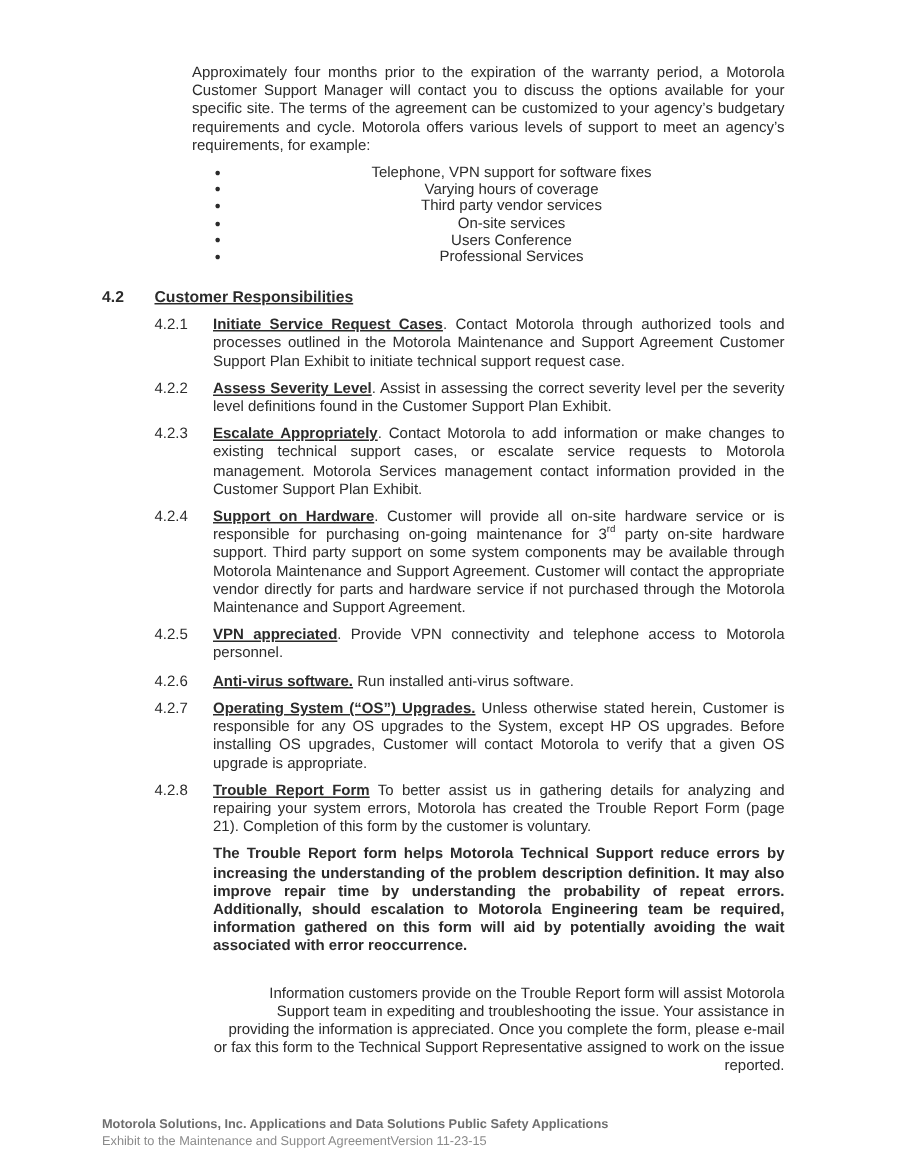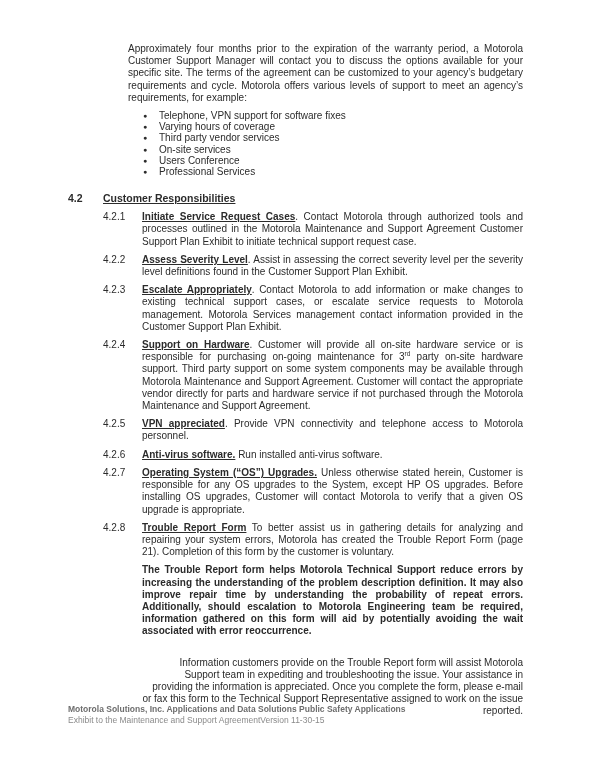--- a/index.html
+++ b/index.html
@@ -9,21 +9,21 @@
     font-family:"Liberation Sans", sans-serif;
     color:#2b2b2b;
     position:relative;
     overflow:hidden;
   }
   .page {
     position:absolute; inset:0;
     padding:43px 77px 0 68px;
     box-sizing:border-box;
   }
-  p, ul { margin:0; padding:0; }
+  p, ul { margin:0; padding:0;text-align:center; }
   .intro {
     margin-left:60px;
     font-size:10px; line-height:12.2px;
     text-align:justify;
   }
   .bullets {
     list-style:none;
     margin:6px 0 0 75px;
     font-size:10px; line-height:11.2px;
   }
@@ -47,21 +47,21 @@
   .sub .sbody { flex:1; text-align:justify; }
   .stitle { font-weight:bold; text-decoration:underline; }
   .sup { font-size:6.5px; vertical-align:super; line-height:0; }
   .extra {
     margin:6px 0 0 74px;
     font-size:10px; line-height:12.2px;
   }
   .extra.justify { text-align:justify;font-weight:bold; }
   .extra.left { text-align:right;margin-top:19px; }
   .footer {
-    position:absolute; left:68px; right:77px; top:704px;
+    position:absolute; left:68px; right:77px; top:744px;
     font-size:8.5px; line-height:11px;
     color:#8a8a8a;
   }
   .footer .company { font-weight:bold; color:#6e6e6e; }
   .footer .row { display:flex; }
 </style>
 </head>
 <body>
 
 <div class="page">
@@ -121,17 +121,17 @@
     <p class="sbody"><span class="stitle">Trouble Report Form</span><span></span> <span>To better assist us in gathering details for analyzing and repairing your system errors, Motorola has created the Trouble Report Form (page 21). Completion of this form by the customer is voluntary.</span></p>
   </div>
 
   <p class="extra justify">The Trouble Report form helps Motorola Technical Support reduce errors by increasing the understanding of the problem description definition.  It may also improve repair time by understanding the probability of repeat errors.  Additionally, should escalation to Motorola Engineering team be required, information gathered on this form will aid by potentially avoiding the wait associated with error reoccurrence.</p>
   <p class="extra left">Information customers provide on the Trouble Report form will assist Motorola Support team in expediting and troubleshooting the issue. Your assistance in providing the information is appreciated. Once you complete the form, please e-mail or fax this form to the Technical Support Representative assigned to work on the issue reported.</p>
 
   <div class="footer">
     <div class="company">Motorola Solutions, Inc. Applications and Data Solutions Public Safety Applications</div>
     <div class="row">
       <span>Exhibit to the Maintenance and Support Agreement</span>
-      <span>Version 11-30-15</span>
+      <span>Version 11-23-15</span>
     </div>
   </div>
 
 </div>
 
 </body></html>

